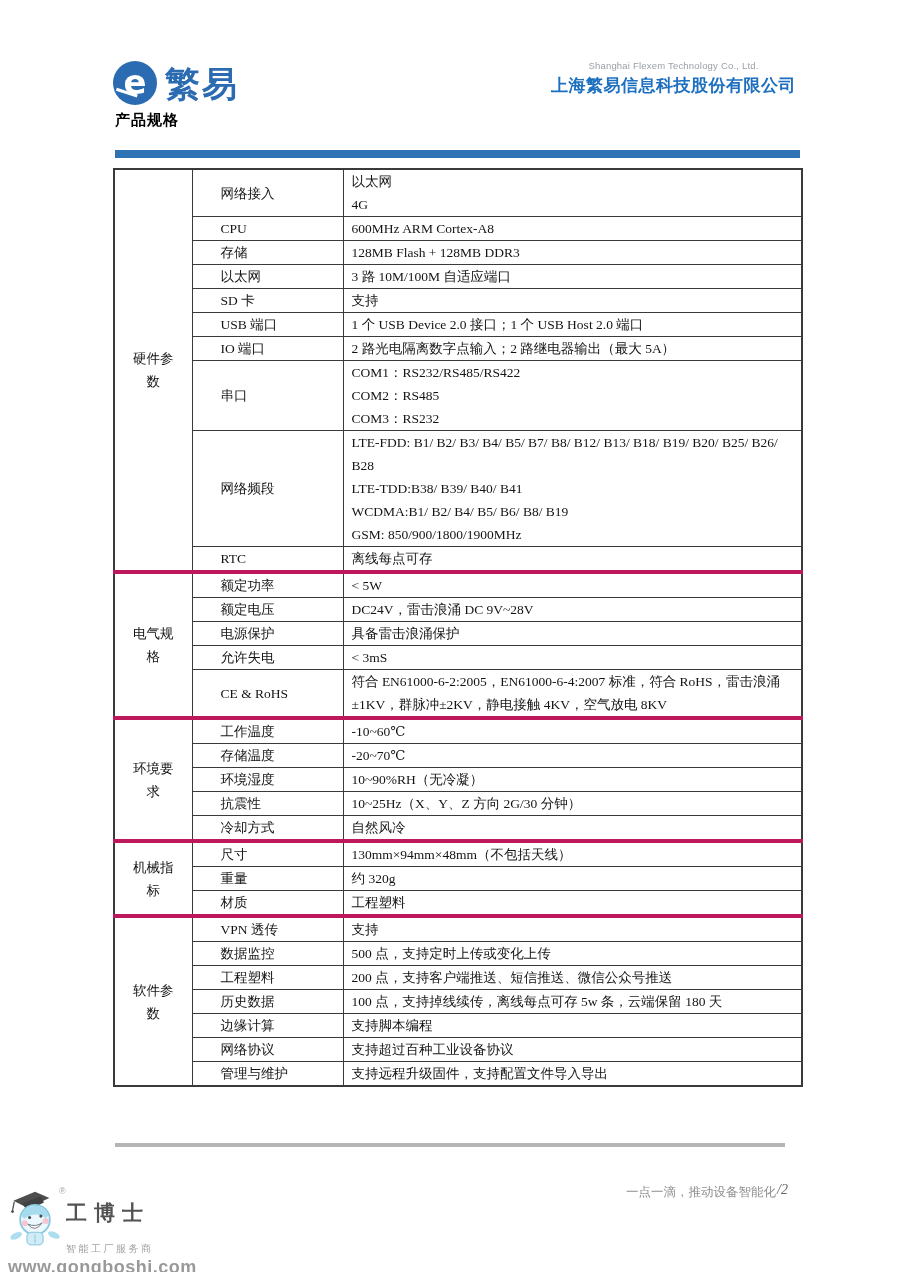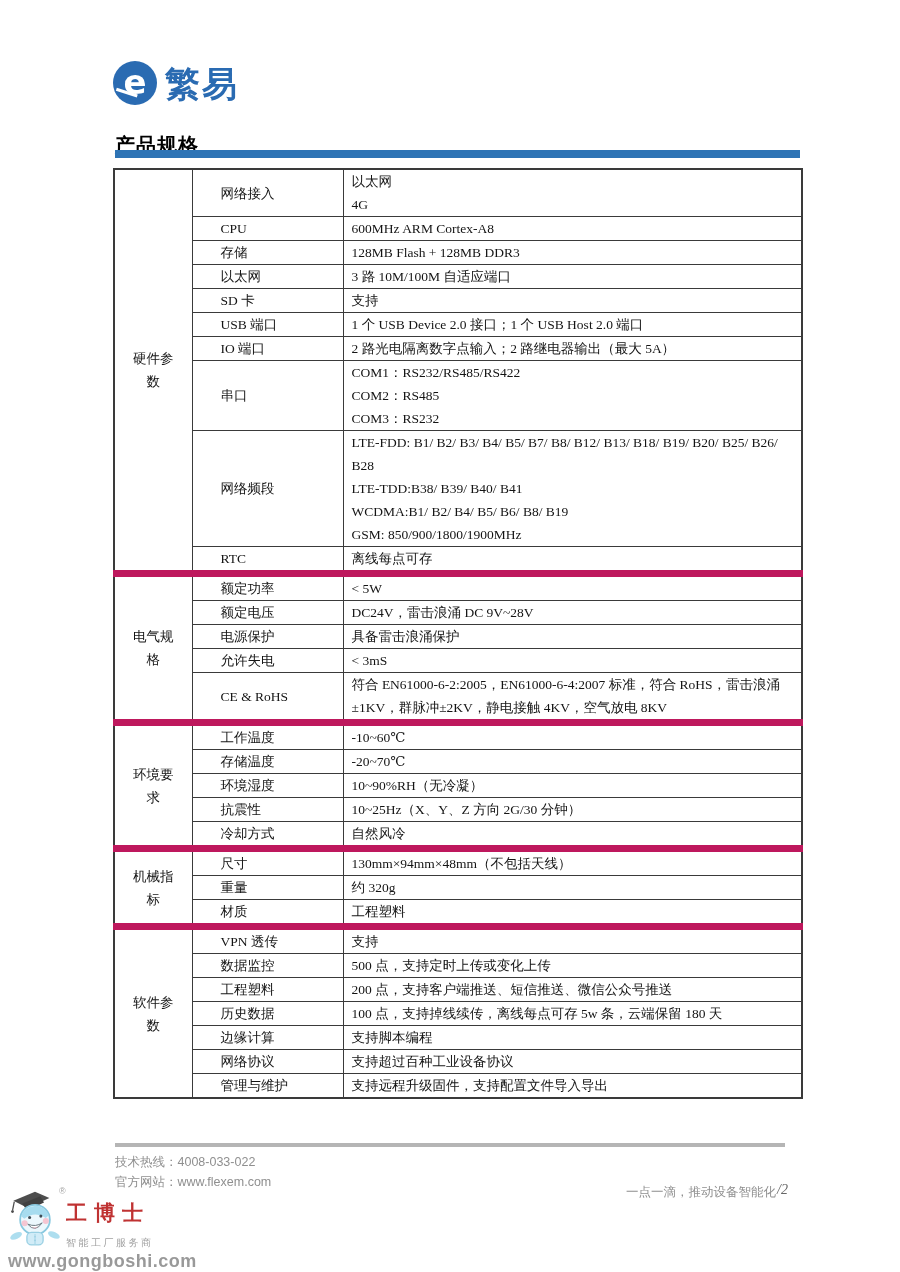--- a/index.html
+++ b/index.html
@@ -23,37 +23,37 @@
     font-family:"Liberation Sans","DejaVu Sans",sans-serif;
     font-size:9.5px; color:#9aa0a6; letter-spacing:0.2px;
   }
   .company-cn {
     font-family:"Liberation Sans","DejaVu Sans",sans-serif;
     font-size:17px; font-weight:bold; color:#1d6fc0; margin-top:3px; letter-spacing:0.5px;
   }
 
   
   .page-title {
-    position:absolute; left:115px; top:132px;
-    font-family:"Liberation Sans","DejaVu Sans",sans-serif;
-    font-weight:bold; font-size:20px; color:#000; letter-spacing:1px;
+    position:absolute; left:115px; top:111px;
+    font-family:"Liberation Sans","DejaVu Sans",sans-serif;
+    font-weight:bold; font-size:15px; color:#000; letter-spacing:1px;
   }
   .title-bar { position:absolute; left:115px; top:150px; width:685px; height:8px; background:#2e74b5; }
 
   
   .spec-table {
     position:absolute; left:113px; top:168px; width:688px;
     border-collapse:collapse; table-layout:fixed;
   }
   .spec-table td {
     border:1px solid #3a3a3a; padding:0 8px;
     font-size:13.5px; vertical-align:middle;
   }
   .spec-table { border:2px solid #3a3a3a; }
-  .spec-table tr.section-start td { border-top:7px solid #be185d; }
+  .spec-table tr.section-start td { border-top:4px solid #be185d; }
   .col-cat { width:78px; } .col-param { width:151px; } .col-val { width:459px; }
   td.cat { text-align:center; padding:0 16px; }
   td.param { text-align:left;padding-left:28px; }
   .vline { line-height:23px; white-space:normal; }
   td.param, td.cat { line-height:23px; }
 
   
   .footer-rule { position:absolute; left:115px; top:1143px; width:670px; height:4px; background:#b5b5b5; }
   .footer-left {
     position:absolute; left:115px; top:1152px;
@@ -70,25 +70,25 @@
     font-size:14px; color:#666; position:relative; top:-2px; margin-left:1px;
   }
 
   
   .watermark { position:absolute; left:8px; top:1186px; width:160px; opacity:0.9; }
   .wm-row { display:flex; align-items:flex-start; }
   .wm-mascot { width:54px; height:62px; flex:0 0 auto; }
   .wm-texts { margin-left:4px; margin-top:16px; }
   .wm-brand {
     font-family:"Liberation Serif","DejaVu Serif",serif;
-    font-size:21px; font-weight:bold; color:#b91c1c; letter-spacing:7px; line-height:1.1;
+    font-size:21px; font-weight:bold; color:#404040; letter-spacing:7px; line-height:1.1;
   }
   .wm-sub {
     font-family:Liberation Mono, monospace;
-    font-size:10px; color:#969696; letter-spacing:2.5px; margin-top:11px;
+    font-size:10px; color:#969696; letter-spacing:2.5px; margin-top:17px;
   }
   .wm-url {
     font-family:"Liberation Sans","DejaVu Sans",sans-serif;
     font-size:18px; font-weight:bold; color:#8f8f8f; letter-spacing:0.5px; margin-top:1px;
   }
   .wm-reg { position:absolute; left:51px; top:0px; font-size:9px; color:#9a9a9a;
     font-family:"Liberation Sans","DejaVu Sans",sans-serif; }
 </style>
 </head>
 <body>
@@ -97,20 +97,24 @@
 
   <div class="logo">
     <svg class="logo-mark" viewBox="0 0 46 46">
       <circle cx="23" cy="23" r="22" fill="#2a6bb2"></circle>
       <text x="23" y="33.5" text-anchor="middle" font-family="DejaVu Sans, sans-serif" font-size="34" font-weight="bold" fill="#ffffff">e</text>
       <rect x="4" y="31" width="22" height="3.2" fill="#ffffff" transform="rotate(18 15 32)"></rect>
     </svg>
     <span class="logo-text">繁易</span>
   </div>
 
+  <div class="company">
+    <div class="company-en">Shanghai Flexem Technology Co., Ltd.</div>
+    <div class="company-cn">上海繁易信息科技股份有限公司</div>
+  </div>
 
   <div class="page-title">产品规格</div>
   <div class="title-bar"></div>
 
   <table class="spec-table">
     <colgroup>
       <col class="col-cat">
         <col class="col-param">
         <col class="col-val">
     </colgroup>
@@ -303,24 +307,20 @@
         <tr>
           <td class="param">管理与维护</td>
           <td class="value">
             <div class="vline">支持远程升级固件，支持配置文件导入导出</div>
           </td>
         </tr>
       </tbody>
   </table>
 
   <div class="footer-rule"></div>
-  <div class="footer-left">
-    <div><span>技术热线：</span><span>4008-033-022</span></div>
-    <div><span>官方网站：</span><span>www.flexem.com</span></div>
-  </div>
   <div class="footer-right">
     <span>一点一滴，推动设备智能化</span><span class="pagenum">/2</span>
   </div>
 
   <div class="watermark">
     <span class="wm-reg">®</span>
     <div class="wm-row">
       <svg class="wm-mascot" viewBox="0 0 60 66">
 
         <polygon points="6,15 30,5 46,12 22,23" fill="#3a3a3a"></polygon>

